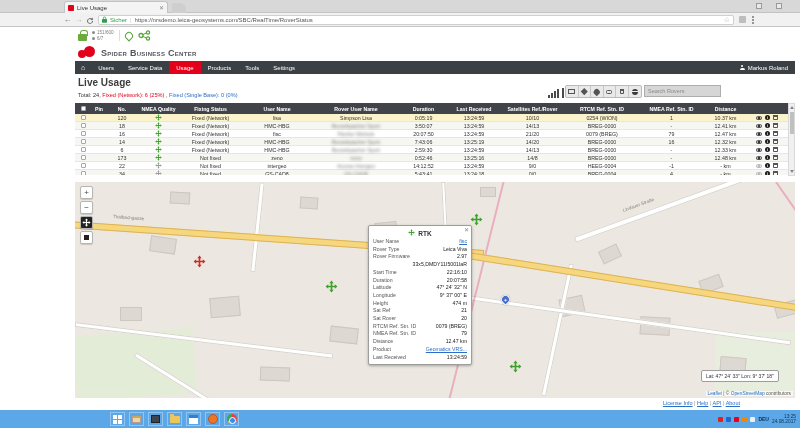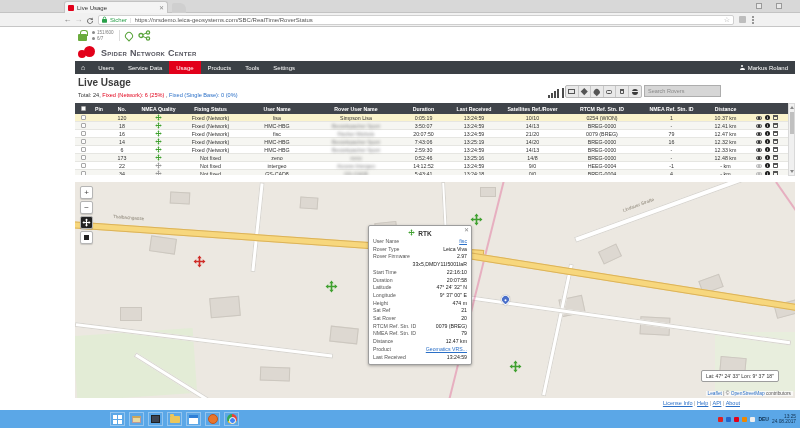--- a/index.html
+++ b/index.html
@@ -229,21 +229,21 @@
       <circle cx="10" cy="8.5" r="1.6" fill="none" stroke="#58a33a" stroke-width="1.3"></circle>
       <path d="M5 4.5 8.5 3 M5 6.5 8.5 8" stroke="#58a33a" stroke-width="1"></path>
     </svg>
   </div>
 
   <div class="abs brandrow" data-interactable="false">
     <span class="logo" data-interactable="false">
         <i class="l1"></i>
         <i class="l2"></i>
       </span>
-    <span class="brand-name" data-interactable="false">Spider Network Center</span>
+    <span class="brand-name" data-interactable="false">Spider Business Center</span>
   </div>
 
   <div class="abs navbar" data-interactable="false">
     <span class="home" data-interactable="true">⌂</span>
     <div style="display:flex" id="nav-items">
         <div class="nav-item" data-interactable="true">Users</div>
         <div class="nav-item" data-interactable="true">Service Data</div>
         <div class="nav-item active" data-interactable="true">Usage</div>
         <div class="nav-item" data-interactable="true">Products</div>
         <div class="nav-item" data-interactable="true">Tools</div>

